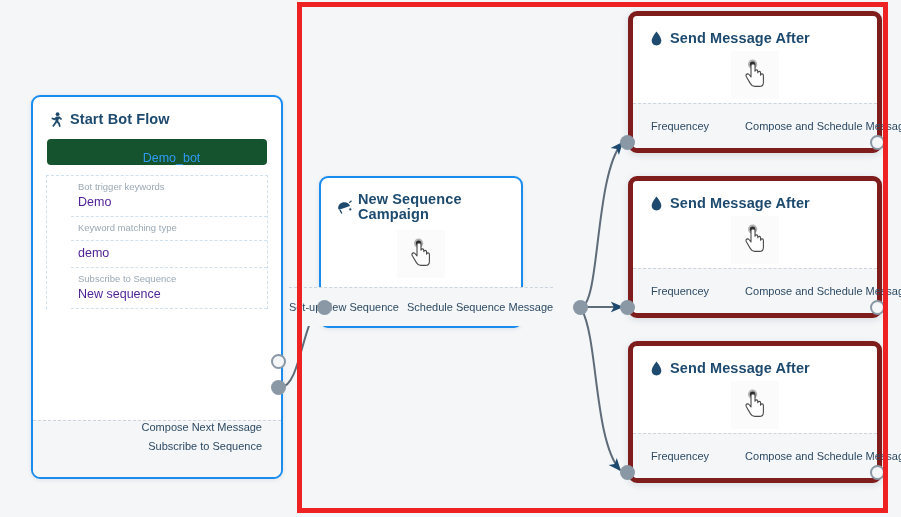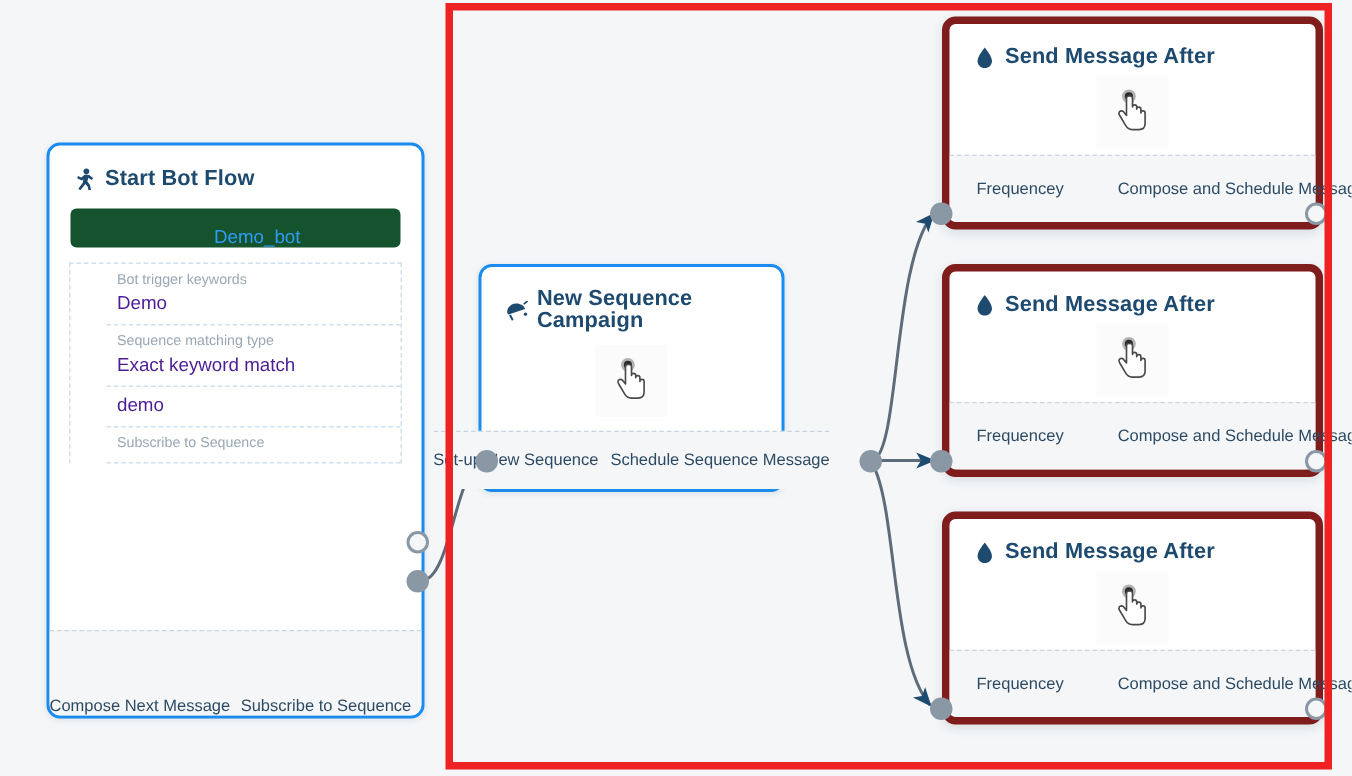--- a/index.html
+++ b/index.html
@@ -170,20 +170,21 @@
     color: #9aa8b4;
     line-height: 14px;
   }
   .field-value {
     font-size: 12.5px;
     color: #4c1d95;
     line-height: 17px;
   }
   #node-start .node-footer {
     margin-top: auto;
+    flex-direction: column;
     align-items: flex-end;
     justify-content: flex-start;
     gap: 7px;
     padding-right: 19px;
     height: 56px;
   }
 
   
   #node-seq {
     left: 319px;
@@ -252,28 +253,28 @@
     <div class="bot-pill">
       <span>Demo_bot</span>
     </div>
 
     <div class="field-list">
       <div class="field-row">
         <div class="field-label">Bot trigger keywords</div>
         <div class="field-value">Demo</div>
       </div>
       <div class="field-row">
-        <div class="field-label">Sequence matching type</div>
-        <div class="field-value">Exact keyword match</div>
+        <div class="field-label">Keyword matching type</div>
       </div>
       <div class="field-row">
         <div class="field-value">demo</div>
       </div>
       <div class="field-row">
         <div class="field-label">Subscribe to Sequence</div>
+        <div class="field-value">New sequence</div>
       </div>
     </div>
 
     <div class="node-footer">
       <div class="port-label">Compose Next Message</div>
       <div class="port-label">Subscribe to Sequence</div>
     </div>
   </div>
 
   <div class="port hollow" style="left:271px; top:354px;"></div>

